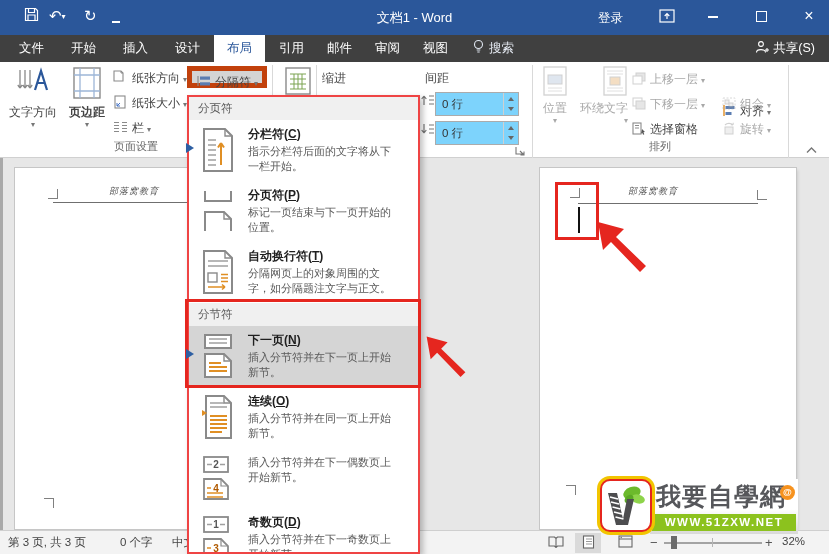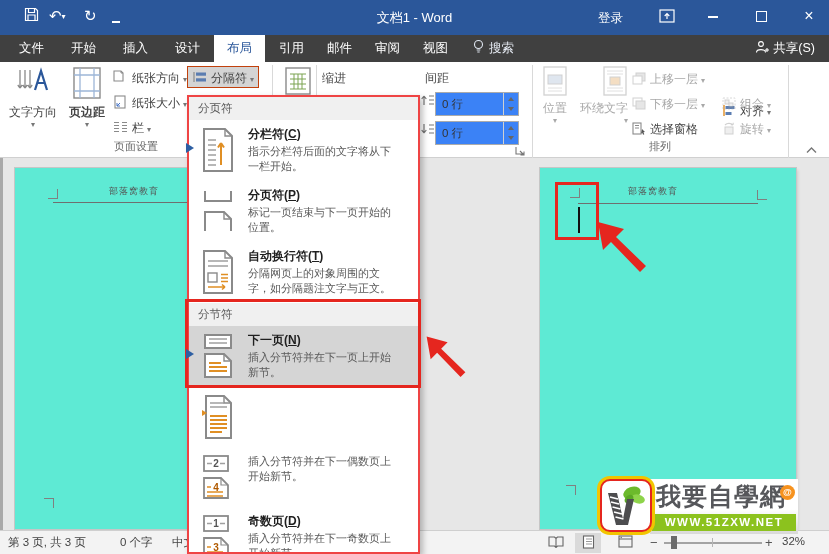--- a/index.html
+++ b/index.html
@@ -23,36 +23,36 @@
   .share{position:absolute;right:14px;top:0;height:27px;line-height:27px;font-size:12.5px;color:#fff;}
   .inlsvg{vertical-align:-2px;margin-right:4px;}
   
   .ribbon{position:absolute;left:0;top:62px;width:829px;height:96px;background:#fff;border-bottom:1px solid #d0d0d0;box-sizing:border-box;}
   .rdivider{position:absolute;top:3px;width:1px;height:150px;background:#d9d9d9;height:151px;}
   .bigbtn{position:absolute;top:4px;text-align:center;font-size:12px;color:#444;}
   .bigbtn .blabel{display:block;margin-top:2px;line-height:14px;}
   .bigbtn .bcaret{display:block;font-size:8px;color:#777;line-height:8px;margin-top:2px;}
   .smallbtn{position:absolute;height:22px;line-height:22px;font-size:12px;color:#444;white-space:nowrap;}
   .smallbtn .scaret{font-size:8px;color:#777;margin-left:3px;}
-  .smallbtn.pressed{background:#d4d4d4;border:1px solid #c2410c;box-sizing:border-box;padding:0 4px;}
+  .smallbtn.pressed{background:#d4d4d4;border:5px solid #c2410c;box-sizing:border-box;padding:0 4px;}
   .disabled, .disabled *{color:#a8a8a8 !important;}
   .disabled svg{opacity:.45;}
   .grouplabel{position:absolute;bottom:3px;font-size:11px;color:#666;text-align:center;}
   .fieldrow{position:absolute;height:25px;}
-  .spinfield{position:absolute;left:14px;top:0;width:84px;height:24px;border:1px solid #ababab;background:#3b82f6;box-sizing:border-box;}
+  .spinfield{position:absolute;left:14px;top:0;width:84px;height:24px;border:1px solid #ababab;background:#7dd3fc;box-sizing:border-box;}
   .spinfield .val{position:absolute;left:6px;top:4px;font-size:11.5px;color:#333;}
   .spinner{position:absolute;right:0;top:0;width:14px;height:22px;border-left:1px solid #d0d0d0;}
   .sup,.sdn{position:absolute;left:4px;width:0;height:0;border-left:3.5px solid transparent;border-right:3.5px solid transparent;}
   .sup{top:4px;border-bottom:4px solid #666;}
   .sdn{bottom:4px;border-top:4px solid #666;}
   .collapsebtn{position:absolute;left:801px;top:78px;width:20px;height:17px;text-align:center;}
   
   .docarea{position:absolute;left:0;top:158px;width:829px;height:372px;background:#e7e7e7;}
   .edgestrip{position:absolute;left:0;top:158px;width:3px;height:372px;background:#a9a9a9;}
-  .page{position:absolute;background:#5eead4;box-shadow:0 0 0 1px #c6c6c6,2px 2px 3px rgba(0,0,0,.12);}
+  .page{position:absolute;background:#ffffff;box-shadow:0 0 0 1px #c6c6c6,2px 2px 3px rgba(0,0,0,.12);font-style:italic;}
   .cmark{position:absolute;width:9px;height:9px;}
   .cm-tl{border-right:1px solid #808080;border-bottom:1px solid #808080;}
   .cm-tr{border-left:1px solid #808080;border-bottom:1px solid #808080;}
   .cm-bl{border-right:1px solid #808080;border-top:1px solid #808080;}
   .pheader{position:absolute;font-size:9px;color:#555;letter-spacing:1px;white-space:nowrap;}
   .pheadline{position:absolute;height:1px;background:#6f6f6f;}
   .caret-line{position:absolute;width:2px;background:#111;}
   
   .statusbar{position:absolute;left:0;top:530px;width:829px;height:24px;background:#f3f3f3;border-top:1px solid #cfcfcf;box-sizing:border-box;font-size:11.5px;color:#444;z-index:10;}
   .sbitem{position:absolute;top:4px;white-space:nowrap;}
@@ -409,20 +409,24 @@
     <div class="mi">
       <span class="mi-ico">
         <svg width="40" height="46" viewBox="0 0 40 46">
             <path d="M8 2 h18 l7 7 v35 H8 z" fill="#fff" stroke="#8a8a8a" stroke-width="2"></path>
             <path d="M26 2 v7 h7" fill="none" stroke="#8a8a8a" stroke-width="1.4"></path>
             <path d="M12 9 h14 M12 13 h17" stroke="#a0a0a0" stroke-width="1.4"></path>
             <path d="M12 22 h17 M12 26 h17 M12 30 h17 M12 34 h17 M12 38 h12" stroke="#e08f24" stroke-width="1.8"></path>
             <path d="M4 16 l5 3 l-5 3 z" fill="#e08f24"></path>
           </svg>
       </span>
+      <span>
+        <span class="mi-t"><span>连续</span><span class="pop"></span><span class="mi-k">O</span><span class="pcl"></span></span>
+        <span class="mi-d">插入分节符并在同一页上开始新节。</span>
+      </span>
     </div>
 
     <div class="mi">
       <span class="mi-ico">
         <svg width="40" height="46" viewBox="0 0 40 46">
             <rect x="6" y="2" width="24" height="15" fill="#fff" stroke="#8a8a8a" stroke-width="1.8"></rect>
             <path d="M9 9.5 h5 M22 9.5 h5" stroke="#a0a0a0" stroke-width="1.4"></path>
             <text x="18" y="13" text-anchor="middle" font-size="10" font-weight="bold" fill="#555">2</text>
             <path d="M6 24 h17 l7 7 v13 H6 z" fill="#fff" stroke="#8a8a8a" stroke-width="1.8"></path>
             <path d="M23 24 v7 h7" fill="none" stroke="#8a8a8a" stroke-width="1.2"></path>

